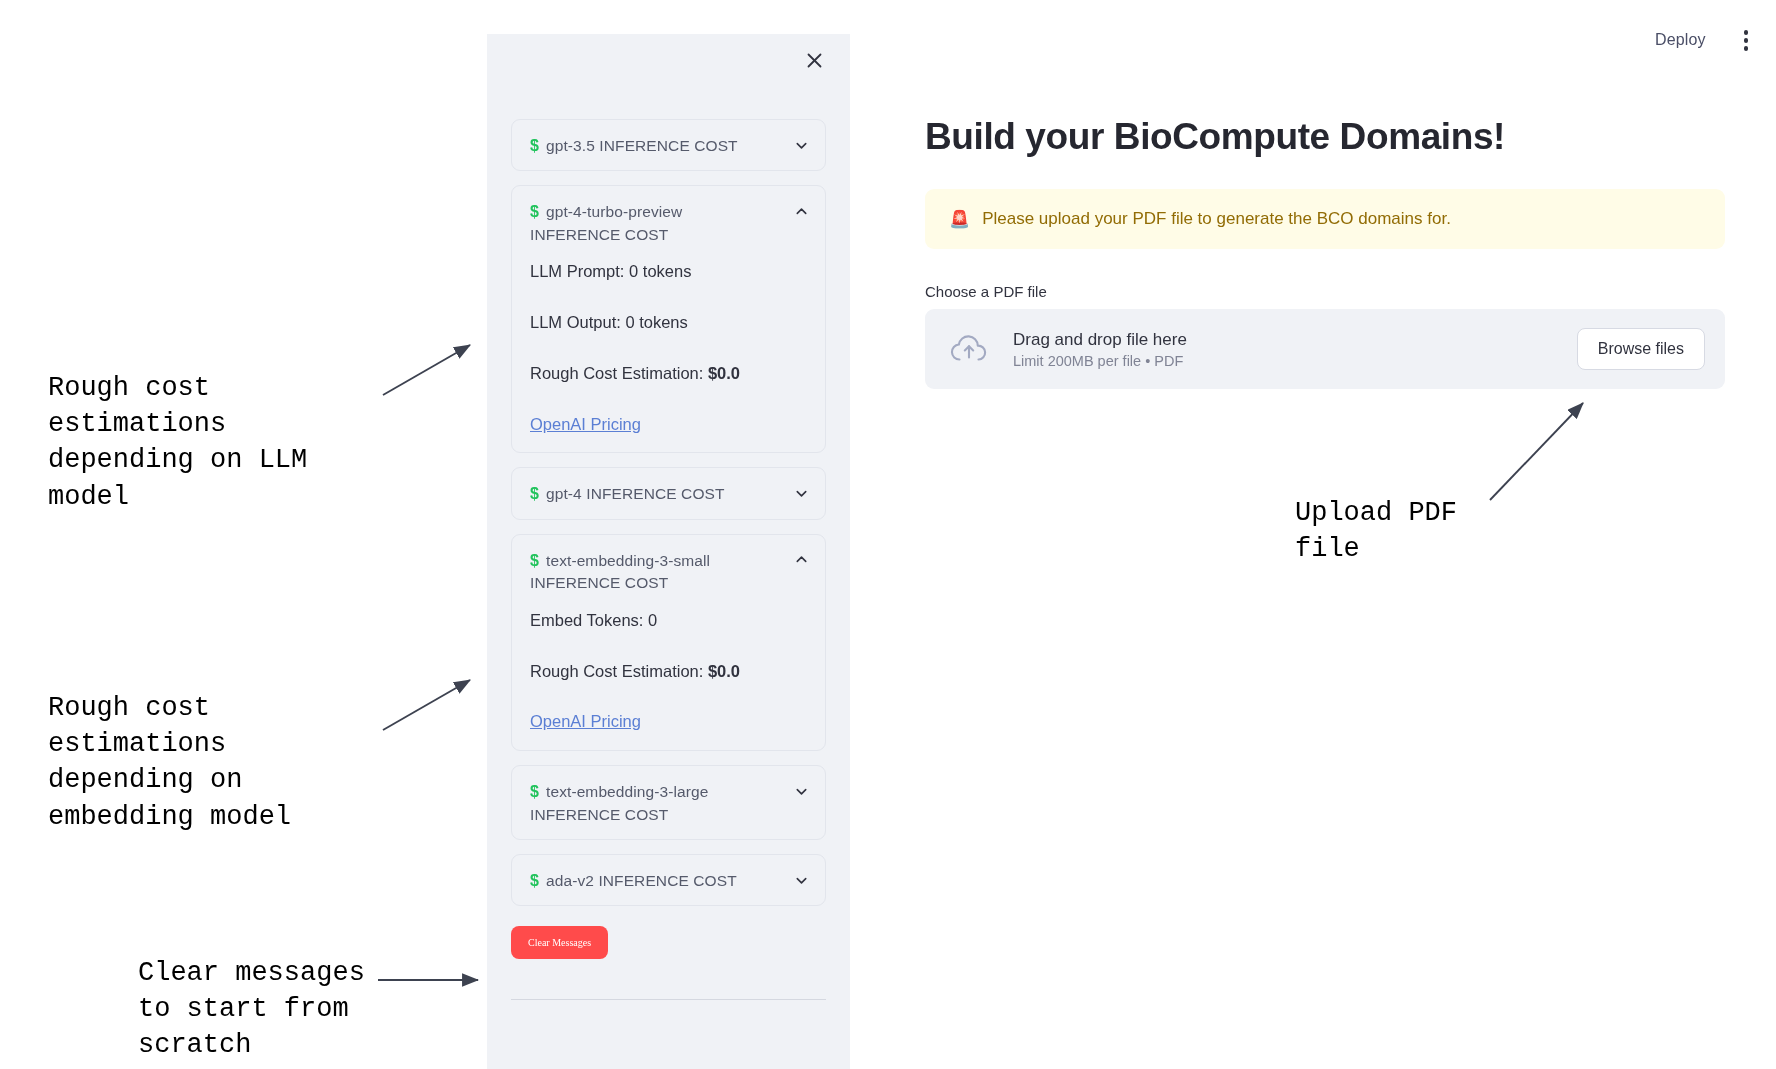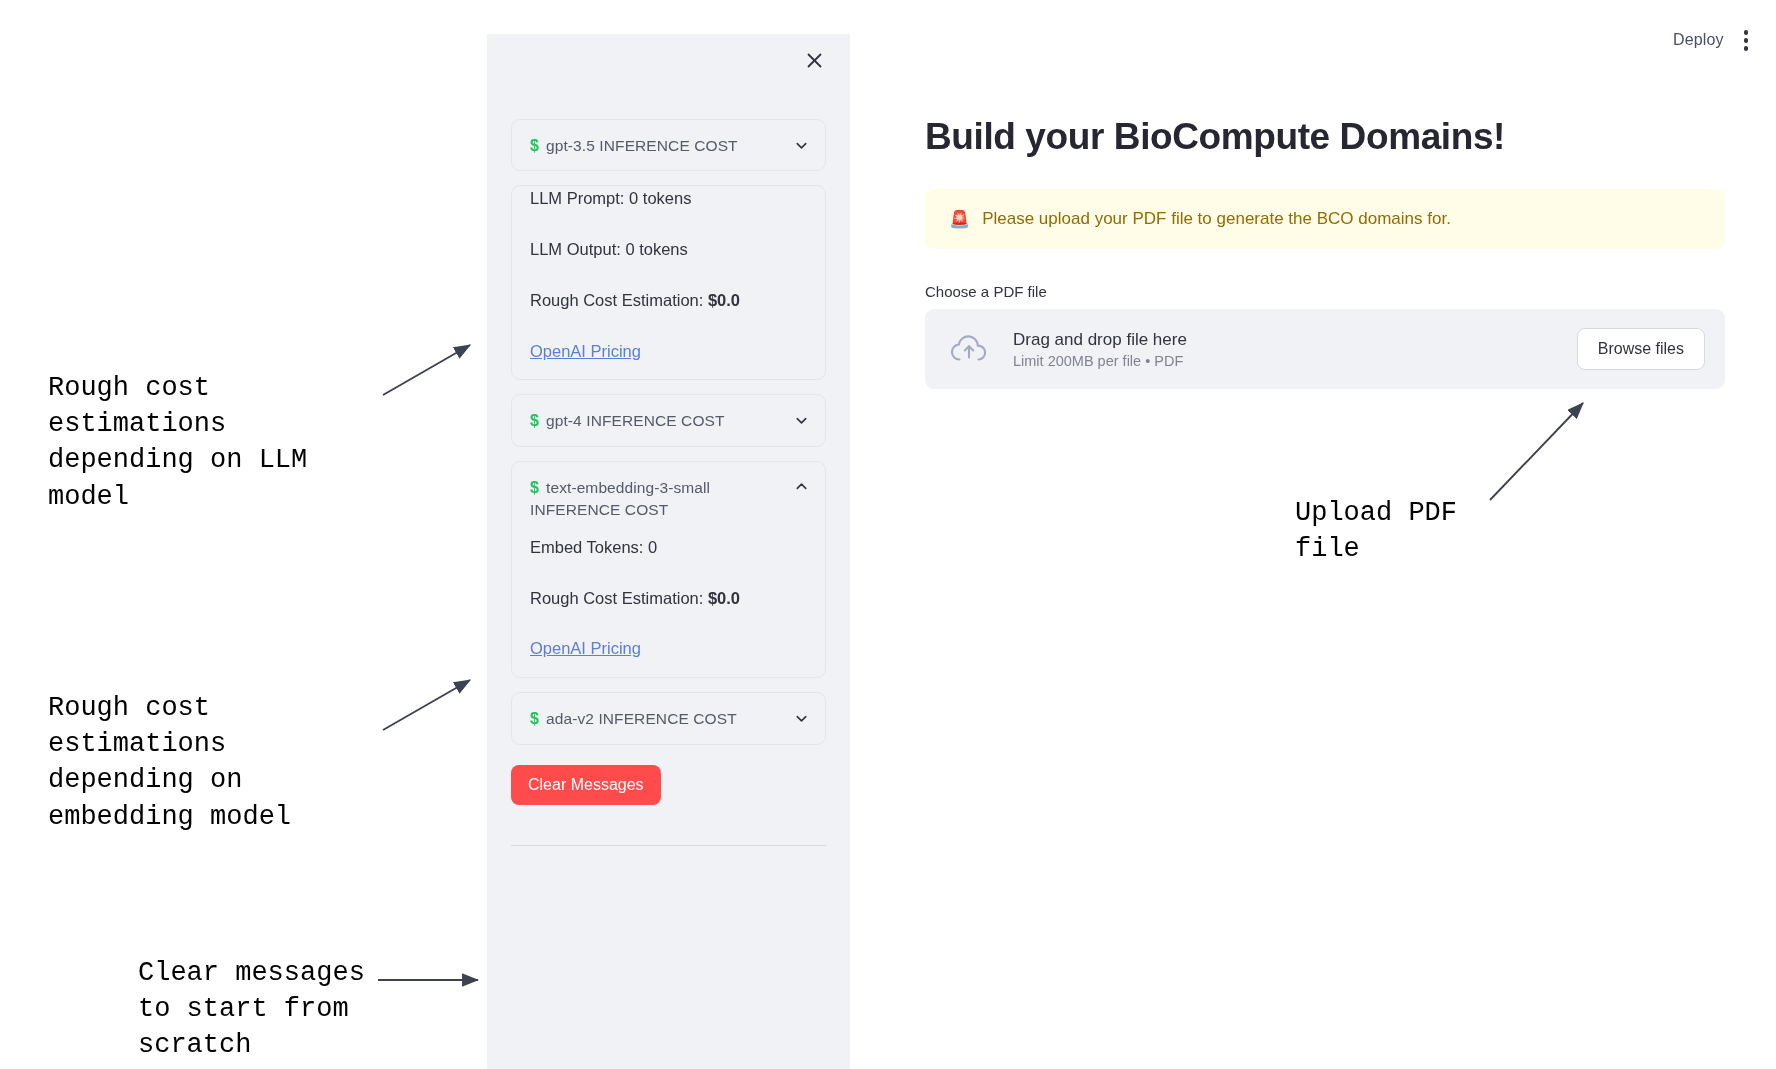--- a/index.html
+++ b/index.html
@@ -16,21 +16,21 @@
     overflow: hidden;
   }
 
   
   #top-toolbar {
     position: absolute;
     top: 26px;
     right: 22px;
     display: flex;
     align-items: center;
-    gap: 14px;
+    gap: 32px;
     z-index: 40;
   }
   #deploy-button {
     font-size: 16px;
     color: #4a4e66;
     letter-spacing: .1px;
     cursor: pointer;
   }
   #menu-button {
     display: flex;
@@ -137,22 +137,22 @@
   }
 
   #clear-messages-button {
     display: inline-block;
     margin-top: 6px;
     background: #ff4b4b;
     color: #ffffff;
     border: none;
     border-radius: 8px;
     padding: 11px 17px;
-    font-size: 16px;
-    font-family: Liberation Sans, sans-serif;
+    font-size: 10px;
+    font-family: Liberation Serif, serif;
     cursor: pointer;
   }
   #sidebar-divider {
     margin-top: 40px;
     height: 1px;
     background: #d5d8e0;
   }
 
   
   #main {
@@ -274,20 +274,28 @@
         <div class="exp-header">
           <div class="exp-title"><span class="dollar-icon">$</span>gpt-3.5 INFERENCE COST</div>
           <div class="chevron">
             <svg width="15" height="15" viewBox="0 0 16 16" fill="none" stroke="#31333f" stroke-width="1.7" stroke-linecap="round" stroke-linejoin="round">
               <polyline points="3.5,6 8,10.5 12.5,6"></polyline>
             </svg>
           </div>
         </div>
       </div>
       <div class="expander expanded">
+        <div class="exp-header">
+          <div class="exp-title"><span class="dollar-icon">$</span>gpt-4-turbo-preview INFERENCE COST</div>
+          <div class="chevron">
+            <svg width="15" height="15" viewBox="0 0 16 16" fill="none" stroke="#31333f" stroke-width="1.7" stroke-linecap="round" stroke-linejoin="round">
+              <polyline points="3.5,10 8,5.5 12.5,10"></polyline>
+            </svg>
+          </div>
+        </div>
         <div class="exp-body">
           <div class="exp-line">LLM Prompt: 0 tokens</div>
           <div class="exp-line">LLM Output: 0 tokens</div>
           <div class="exp-line"><span>Rough Cost Estimation: </span><b>$0.0</b></div>
           <div class="exp-line"><span class="pricing-link">OpenAI Pricing</span></div>
         </div>
       </div>
       <div class="expander">
         <div class="exp-header">
           <div class="exp-title"><span class="dollar-icon">$</span>gpt-4 INFERENCE COST</div>
@@ -304,20 +312,30 @@
           <div class="chevron">
             <svg width="15" height="15" viewBox="0 0 16 16" fill="none" stroke="#31333f" stroke-width="1.7" stroke-linecap="round" stroke-linejoin="round">
               <polyline points="3.5,10 8,5.5 12.5,10"></polyline>
             </svg>
           </div>
         </div>
         <div class="exp-body">
           <div class="exp-line">Embed Tokens: 0</div>
           <div class="exp-line"><span>Rough Cost Estimation: </span><b>$0.0</b></div>
           <div class="exp-line"><span class="pricing-link">OpenAI Pricing</span></div>
+        </div>
+      </div>
+      <div class="expander">
+        <div class="exp-header">
+          <div class="exp-title"><span class="dollar-icon">$</span>text-embedding-3-large INFERENCE COST</div>
+          <div class="chevron">
+            <svg width="15" height="15" viewBox="0 0 16 16" fill="none" stroke="#31333f" stroke-width="1.7" stroke-linecap="round" stroke-linejoin="round">
+              <polyline points="3.5,6 8,10.5 12.5,6"></polyline>
+            </svg>
+          </div>
         </div>
       </div>
       <div class="expander">
         <div class="exp-header">
           <div class="exp-title"><span class="dollar-icon">$</span>ada-v2 INFERENCE COST</div>
           <div class="chevron">
             <svg width="15" height="15" viewBox="0 0 16 16" fill="none" stroke="#31333f" stroke-width="1.7" stroke-linecap="round" stroke-linejoin="round">
               <polyline points="3.5,6 8,10.5 12.5,6"></polyline>
             </svg>
           </div>

